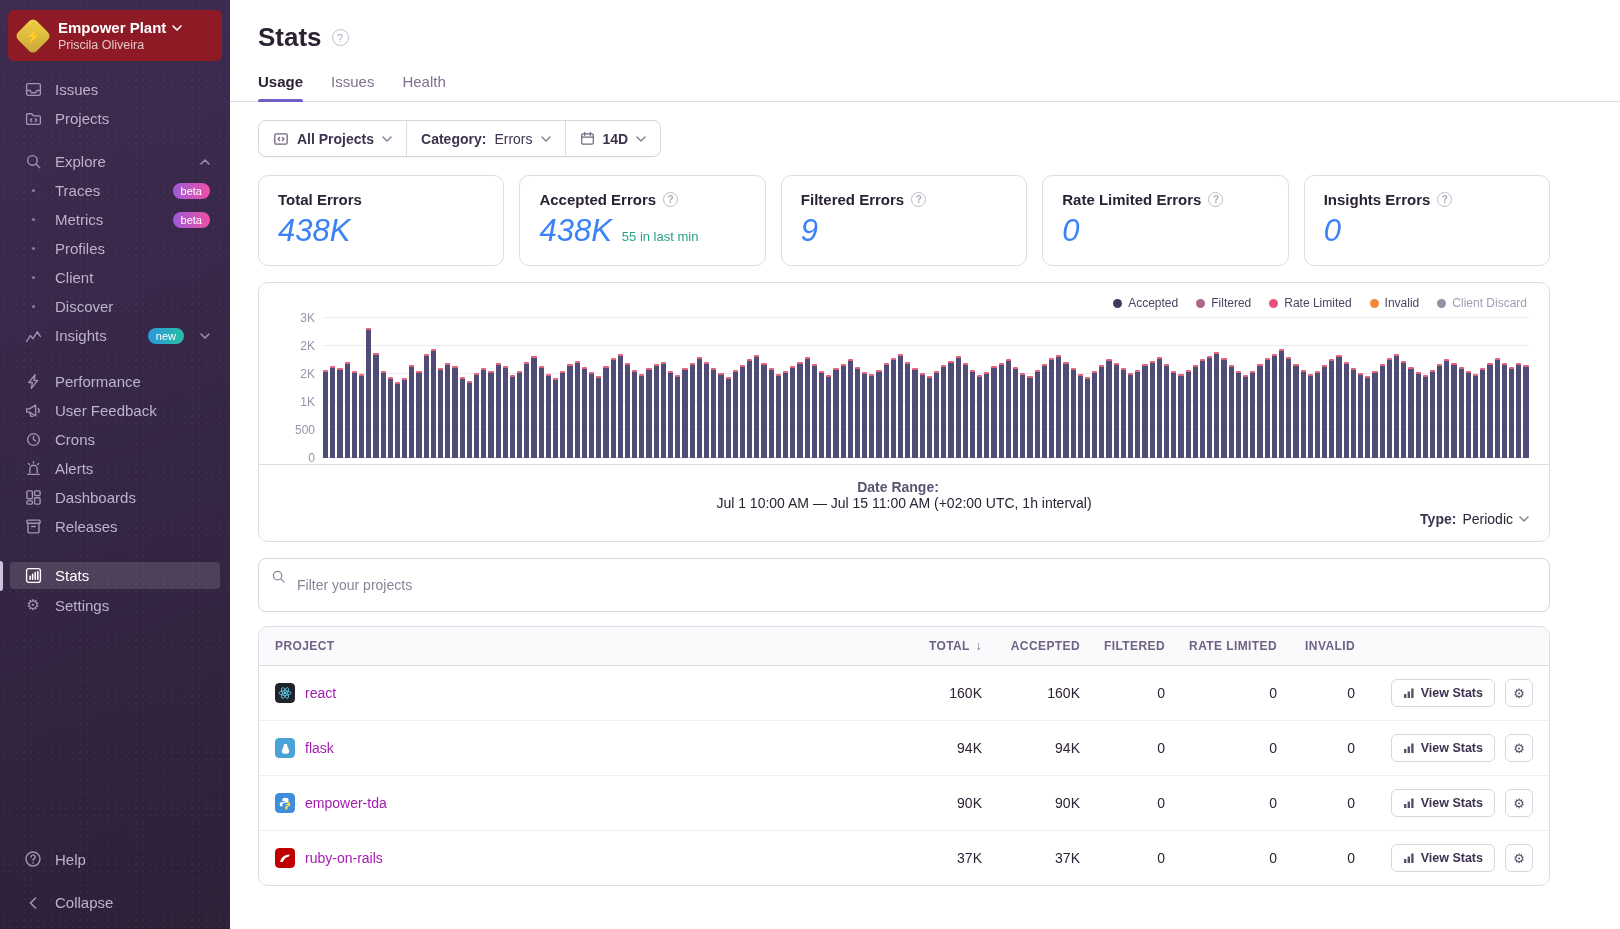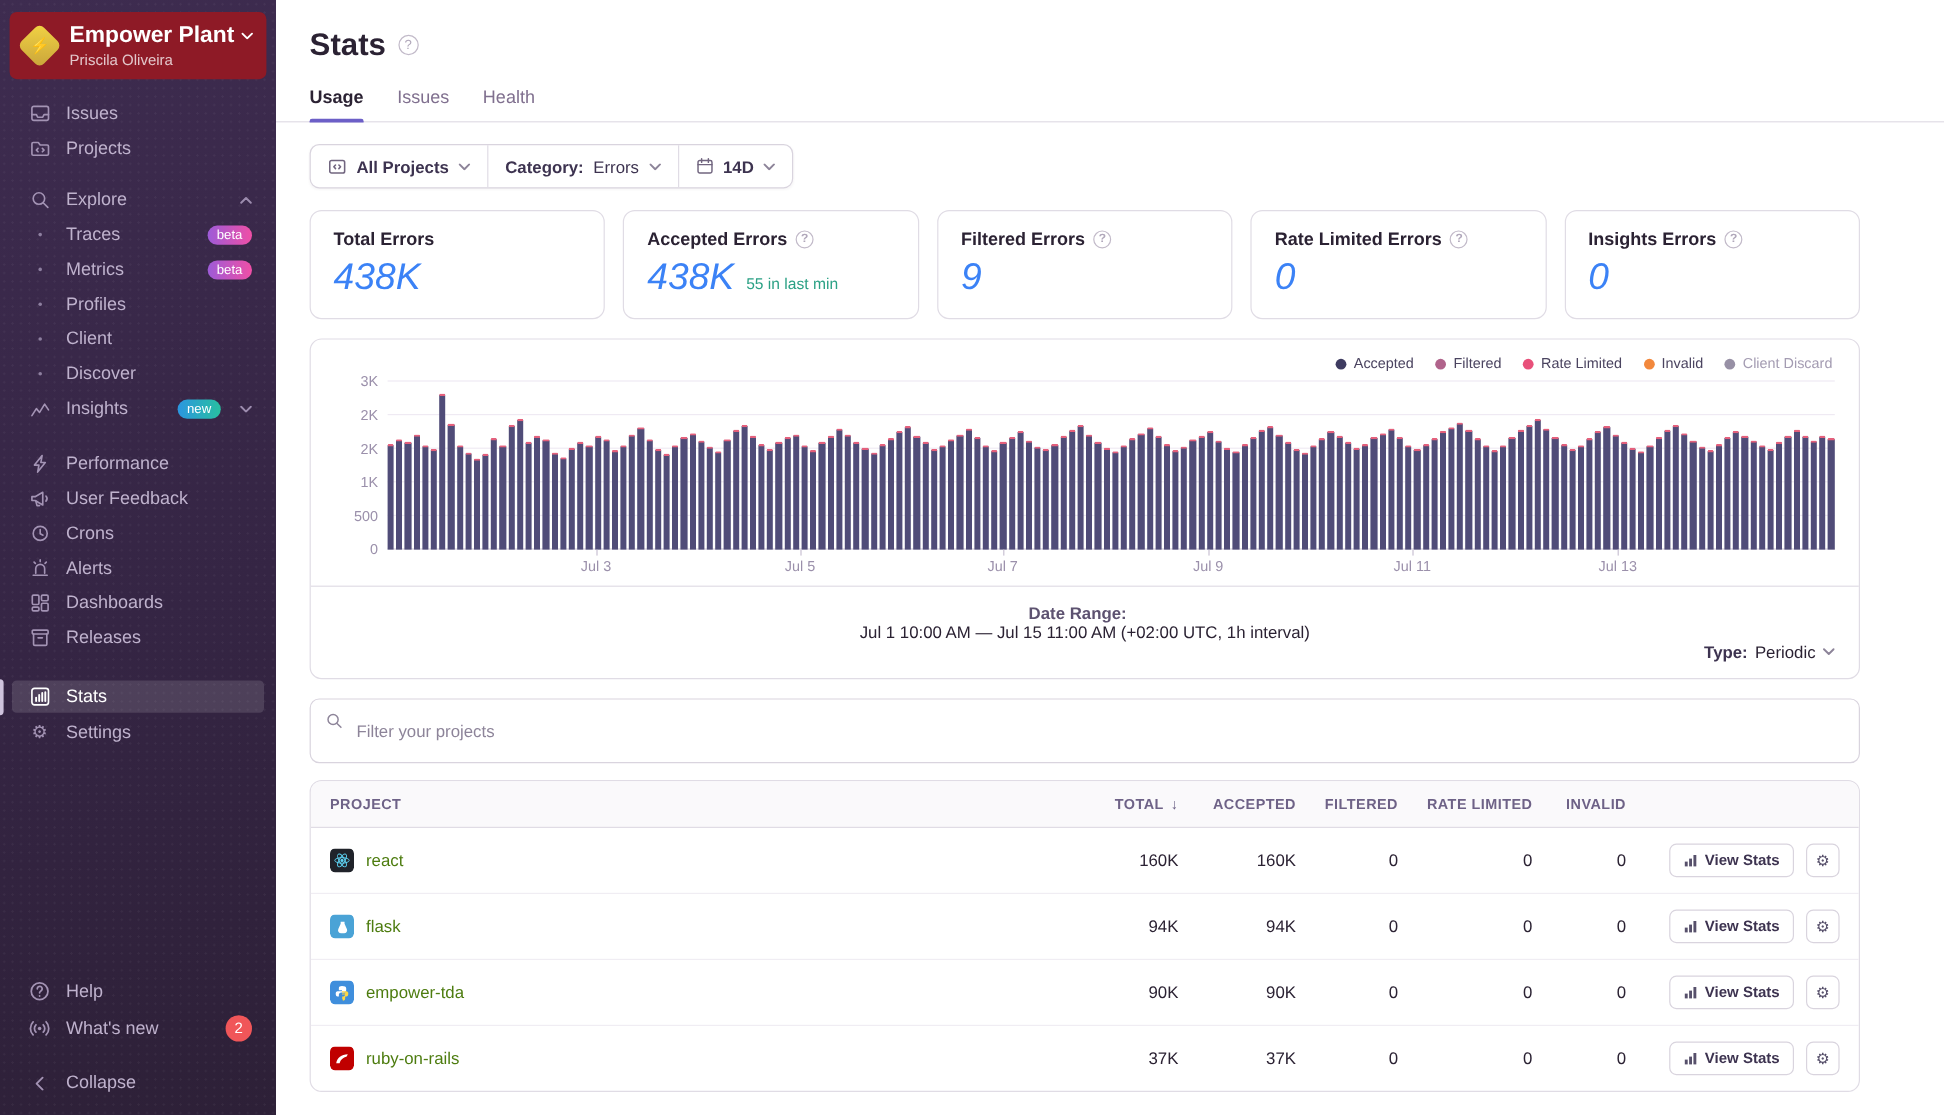--- a/index.html
+++ b/index.html
@@ -13,21 +13,21 @@
   .sidebar::before { content:""; position:absolute; inset:0; pointer-events:none;
     background-image:radial-gradient(rgba(255,255,255,.045) 1px, transparent 1px);
     background-size:7px 7px; }
   .org-btn { position:relative; margin:10px 8px 14px 8px; background:#8e1a26;
     border-radius:6px; padding:9px 10px; display:flex; gap:10px; align-items:center;
     cursor:pointer; }
   .org-logo { width:30px; height:30px; min-width:30px; transform:rotate(45deg) scale(.88);
     background:linear-gradient(135deg,#f2d344,#c9a43a); border-radius:6px;
     display:flex; align-items:center; justify-content:center; }
   .org-logo span { transform:rotate(-45deg); font-size:15px; color:#39320f; }
-  .org-name { color:#fff; font-weight:bold; font-size:19px; display:flex; align-items:center; gap:6px; }
+  .org-name { color:#fff; font-weight:bold; font-size:15px; display:flex; align-items:center; gap:6px; }
   .org-user { color:#e3c7cb; font-size:12.5px; margin-top:2px; }
   .chev { stroke:currentColor; fill:none; stroke-width:1.6; stroke-linecap:round; stroke-linejoin:round; }
 
   .nav { flex:1; display:flex; flex-direction:column; position:relative; }
   .nav-item { display:flex; align-items:center; gap:12px; margin:1px 10px;
     padding:5px 10px 5px 13px; color:#bfb2cd; font-size:15px; border-radius:4px;
     cursor:pointer; position:relative; }
   .nav-item .nav-ico { width:20px; min-width:20px; display:flex; justify-content:center;
     align-items:center; color:#a393b4; }
   .nav-item.active { background:rgba(255,255,255,.13); color:#fff; }
@@ -125,21 +125,21 @@
   .thead { background:#faf9fb; border-bottom:1px solid #e0dce5; padding:12px 16px;
     font-size:12px; font-weight:bold; color:#6e6287; letter-spacing:.4px; }
   .thead .th { cursor:pointer; }
   .th.num, .cell.num { text-align:right; }
   .sort-arrow { color:#6e6287; font-weight:normal; margin-left:2px; }
   .trow { padding:13px 16px; border-bottom:1px solid #f0edf3; }
   .trow:last-child { border-bottom:none; }
   .cell.project { display:flex; align-items:center; gap:10px; }
   .pf-icon { width:20px; height:20px; min-width:20px; border-radius:4px; display:flex;
     align-items:center; justify-content:center; overflow:hidden; }
-  .plink { color:#4d7c0f; font-size:14px; text-decoration:none; cursor:pointer; }
+  .plink { color:#a21caf; font-size:14px; text-decoration:none; cursor:pointer; }
   .cell { font-size:14px; color:#2b2233; }
   .cell.actions { display:flex; justify-content:flex-end; gap:10px; }
   .btn-viewstats { display:flex; align-items:center; gap:6px; height:28px; padding:0 11px;
     border:1px solid #d9d4de; border-radius:6px; background:#fff; cursor:pointer;
     font-size:12.5px; font-weight:bold; color:#3d3350; font-family:"Liberation Sans",sans-serif; }
   .btn-gear { width:28px; height:28px; border:1px solid #d9d4de; border-radius:6px;
     background:#fff; cursor:pointer; color:#57506b; font-size:13px; display:flex;
     align-items:center; justify-content:center; }
 </style>
 </head>
@@ -317,30 +317,20 @@
   <div class="sidebar-footer">
     <div class="nav-item">
       <span class="nav-ico">
           <svg class="ico" width="18" height="18" viewBox="0 0 16 16">
             <circle cx="8" cy="8" r="6.2"></circle>
             <path d="M6.3 6.2a1.8 1.8 0 113 1.3c-.6.6-1.3.8-1.3 1.7"></path>
             <path d="M8 11.4v.2"></path>
           </svg>
         </span>
       <span>Help</span>
-    </div>
-    <div class="nav-item">
-      <span class="nav-ico">
-          <svg class="ico" width="18" height="18" viewBox="0 0 16 16">
-            <circle cx="8" cy="8" r="1.3" fill="currentColor" stroke="none"></circle>
-            <path d="M5.3 5.3a3.8 3.8 0 000 5.4M10.7 5.3a3.8 3.8 0 010 5.4M3.2 3.2a6.8 6.8 0 000 9.6M12.8 3.2a6.8 6.8 0 010 9.6"></path>
-          </svg>
-        </span>
-      <span>What's new</span>
-      <span class="badge-count">2</span>
     </div>
     <div style="height:14px"></div>
     <div class="nav-item">
       <span class="nav-ico">
           <svg class="chev" width="8" height="12" viewBox="0 0 8 12">
             <path d="M6.5 1L1.5 6l5 5"></path>
           </svg>
         </span>
       <span>Collapse</span>
     </div>
@@ -654,34 +644,20 @@
               <div class="bar" style="height: 60%; background: rgb(80, 76, 120); border-top-color: rgb(228, 96, 124);"></div>
               <div class="bar" style="height: 64%; background: rgb(80, 76, 120); border-top-color: rgb(228, 96, 124);"></div>
               <div class="bar" style="height: 68%; background: rgb(80, 76, 120); border-top-color: rgb(228, 96, 124);"></div>
               <div class="bar" style="height: 71.2%; background: rgb(80, 76, 120); border-top-color: rgb(228, 96, 124);"></div>
               <div class="bar" style="height: 68%; background: rgb(80, 76, 120); border-top-color: rgb(228, 96, 124);"></div>
               <div class="bar" style="height: 64.8%; background: rgb(80, 76, 120); border-top-color: rgb(228, 96, 124);"></div>
               <div class="bar" style="height: 68%; background: rgb(80, 76, 120); border-top-color: rgb(228, 96, 124);"></div>
               <div class="bar" style="height: 66.4%; background: rgb(80, 76, 120); border-top-color: rgb(228, 96, 124);"></div>
             </div>
           </div>
-        <div class="xaxis" id="xaxis">
-            <div class="xtick" style="left: 14.4%;"></div>
-            <div class="xlab" style="left: 14.4%;">Jul 3</div>
-            <div class="xtick" style="left: 28.5%;"></div>
-            <div class="xlab" style="left: 28.5%;">Jul 5</div>
-            <div class="xtick" style="left: 42.5%;"></div>
-            <div class="xlab" style="left: 42.5%;">Jul 7</div>
-            <div class="xtick" style="left: 56.7%;"></div>
-            <div class="xlab" style="left: 56.7%;">Jul 9</div>
-            <div class="xtick" style="left: 70.8%;"></div>
-            <div class="xlab" style="left: 70.8%;">Jul 11</div>
-            <div class="xtick" style="left: 85%;"></div>
-            <div class="xlab" style="left: 85%;">Jul 13</div>
-          </div>
       </div>
       <div class="date-strip">
         <span class="date-label">Date Range:</span>
         <span class="date-value">Jul 1 10:00 AM — Jul 15 11:00 AM (+02:00 UTC, 1h interval)</span>
         <span class="type-dd">
           <b>Type:</b>
           <span>Periodic</span>
           <svg class="chev dd" width="10" height="6" viewBox="0 0 10 6">
               <path d="M1 1l4 4 4-4"></path>
             </svg>

